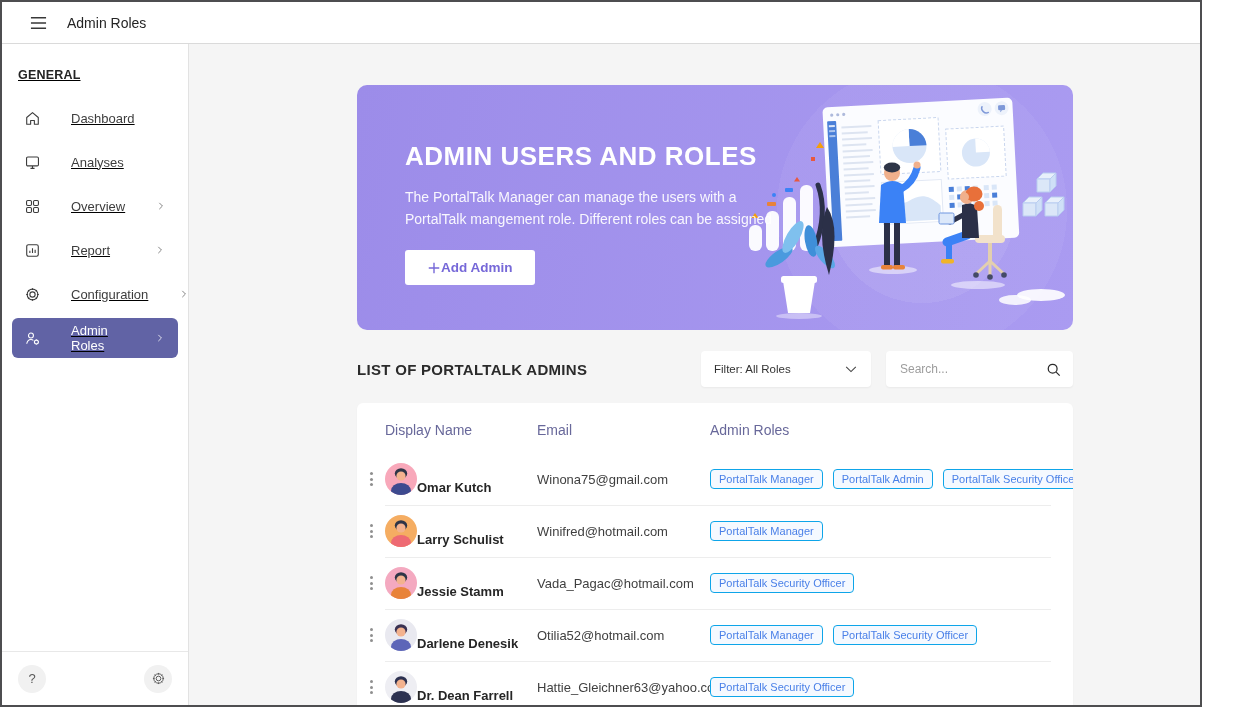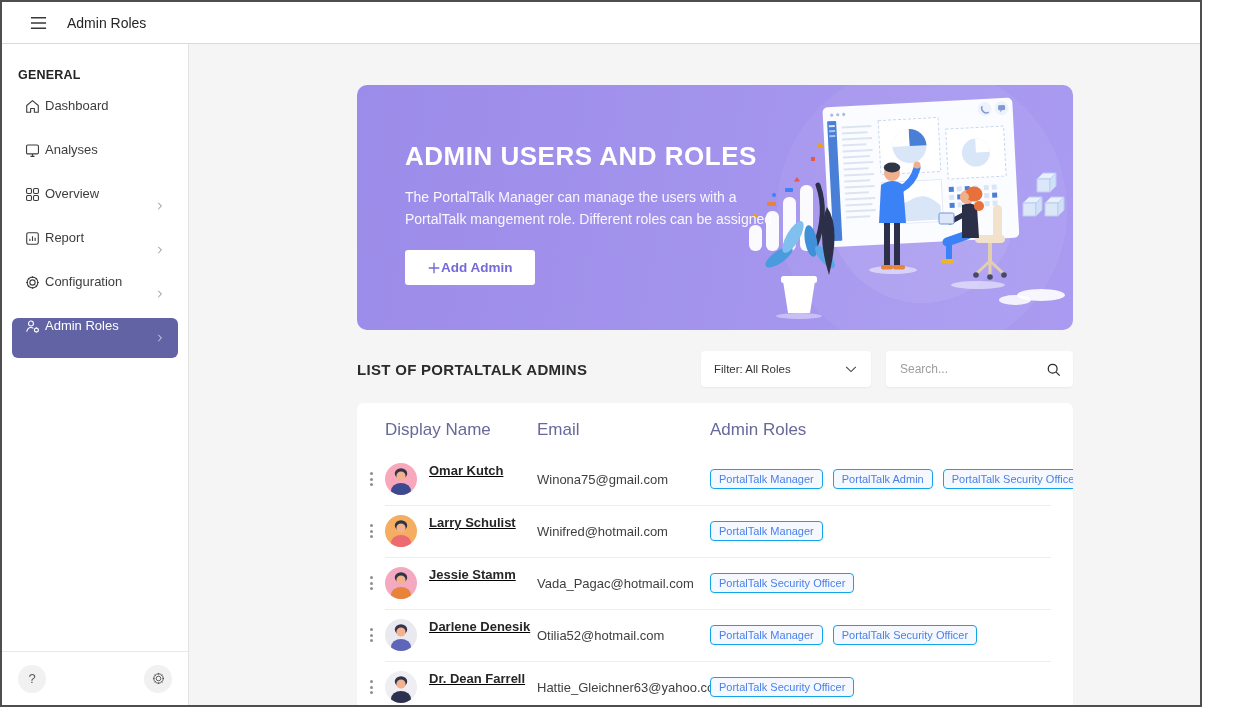--- a/index.html
+++ b/index.html
@@ -12,24 +12,24 @@
             display: flex; align-items: center; gap: 20px; padding-left: 28px; }
   .hamburger { display: flex; align-items: center; cursor: pointer; }
   .topbar-title { font-size: 14px; color: #242424; }
 
   
   .app-body { flex: 1; display: flex; overflow: hidden; }
 
   
   .sidebar { width: 187px; min-width: 187px; background: #fff; border-right: 1px solid #e2e2e2;
              display: flex; flex-direction: column; }
-  .nav { flex: 1; padding-top: 10px; }
+  .nav { flex: 1; padding-top: 10px; text-decoration: underline; }
   .section-label { padding: 14px 16px 12px; font-size: 12.5px; font-weight: bold; color: #242424; letter-spacing: .2px; }
-  .nav-item { height: 40px; margin: 4px 10px; border-radius: 6px; display: flex; 
-              gap: 4px; padding: 0 12px; font-size: 13px; color: #3d3d3d; cursor: pointer; }
+  .nav-item { height: 40px; margin: 4px 10px; border-radius: 6px; display: flex; align-items: center;
+              gap: 30px; padding: 0 12px; font-size: 13px; color: #3d3d3d; cursor: pointer; }
   .nav-item .ni-icon { width: 17px; height: 17px; display: flex; align-items: center; }
   .nav-item .chev { margin-left: auto; display: flex; align-items: center; opacity: .75; }
   .nav-item.active { background: #6163a5; color: #fff; }
   .nav-item.active .chev { opacity: .95; }
   .sidebar-footer { border-top: 1px solid #e8e8e8; height: 54px; min-height: 54px;
                     display: flex; align-items: center; justify-content: space-between; padding: 0 16px; }
   .round-btn { width: 28px; height: 28px; border-radius: 50%; background: #f1f1f1; color: #595959;
                display: flex; align-items: center; justify-content: center; font-size: 13px; cursor: pointer; }
 
   
@@ -60,30 +60,30 @@
   .search-box { width: 187px; height: 36px; background: #fff; border-radius: 4px; display: flex;
                 align-items: center; padding: 0 12px; box-shadow: 0 1px 2px rgba(0,0,0,.05); }
   .search-box input { flex: 1; border: none; outline: none; font-size: 12px; color: #333;
                       font-family: inherit; background: transparent; min-width: 0; }
   .search-box input::placeholder { color: #9d9d9d; }
   .search-box .s-icon { display: flex; cursor: pointer; }
 
   
   .table-card { background: #fff; border-radius: 6px; box-shadow: 0 1px 2px rgba(0,0,0,.04);
                 padding-top: 4px; height: 340px; overflow: hidden; }
-  .thead { display: flex; align-items: center; height: 46px; font-size: 17px; color: #68689a; }
+  .thead { display: flex; align-items: center; height: 46px; font-size: 14px; color: #68689a; }
   .col-kebab { width: 28px; min-width: 28px; }
   .col-user { width: 152px; min-width: 152px; }
   .col-email { width: 173px; min-width: 173px; }
   .col-roles { flex: 1; }
   .trow { display: flex; align-items: center; height: 52px; position: relative; }
   .trow + .trow::before { content: ""; position: absolute; left: 28px; right: 22px; top: 0; height: 1px; background: #ededed; }
   .kebab { width: 28px; display: flex; flex-direction: column; align-items: center; gap: 2.5px; cursor: pointer; }
   .kebab i { width: 3px; height: 3px; border-radius: 50%; background: #8f8f8f; }
-  .cell-user { display: flex; align-items: flex-start; gap: 12px; text-decoration: underline; }
+  .cell-user { display: flex; align-items: flex-end; gap: 0; }
   .avatar { width: 32px; height: 32px; border-radius: 50%; overflow: hidden; flex: none; }
   .uname { font-size: 13px; font-weight: 700; color: #262626; white-space: nowrap; }
   .cell-email { font-size: 13px; color: #3f3f3f; white-space: nowrap; }
   .cell-roles { display: flex; align-items: center; gap: 10px; }
   .chip { font-size: 11px; color: #4a80e8; border: 1px solid #0ea5e9; background: #f5f9ff;
           border-radius: 4px; padding: 3px 8px; white-space: nowrap; cursor: pointer; }
 </style>
 </head>
 <body>
 

